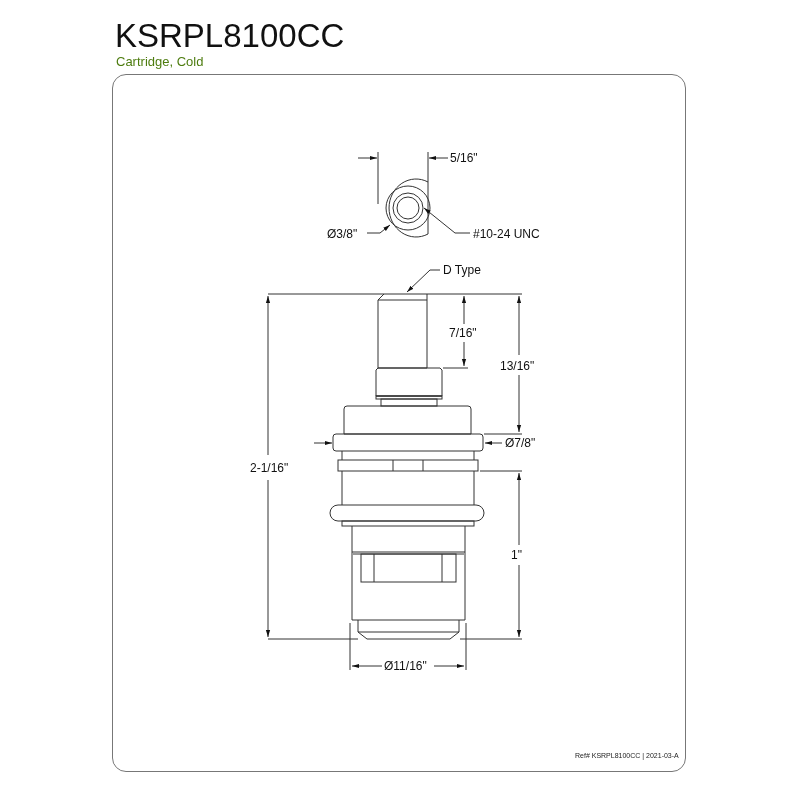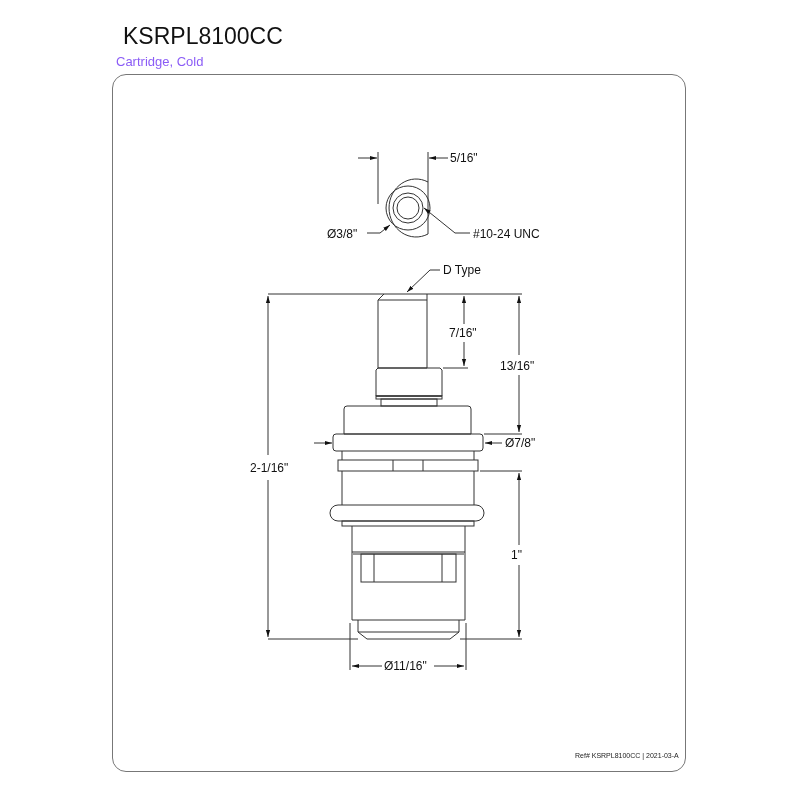--- a/index.html
+++ b/index.html
@@ -1,20 +1,20 @@
 <!DOCTYPE html>
 <html><head>
 <meta charset="utf-8">
 <style>
   html, body { margin: 0; padding: 0; background: #ffffff; }
   body { width: 800px; height: 800px; position: relative; overflow: hidden;
          font-family: "Liberation Sans", sans-serif; color: #111; }
-  .title { position: absolute; left: 123px; top: 18px; font-size: 23px; line-height: 36px;
+  .title { position: absolute; left: 115px; top: 18px; font-size: 33px; line-height: 36px;
            color: #111; letter-spacing: 0px; }
-  .subtitle { position: absolute; left: 116px; top: 54px; font-size: 13px; line-height: 15px; color: #8b5cf6; }
+  .subtitle { position: absolute; left: 116px; top: 54px; font-size: 13px; line-height: 15px; color: #4d7c0f; }
   .frame { position: absolute; left: 112px; top: 74px; width: 574px; height: 698px;
            border: 1.3px solid #777; border-radius: 14px; box-sizing: border-box; }
   svg.drawing { position: absolute; left: 0; top: 0; }
   svg text { font-family: "Liberation Sans", sans-serif; font-size: 12px; fill: #111; }
   .ref { position: absolute; left: 575px; top: 752px; font-size: 7px; color: #222; }
 </style>
 </head>
 <body>
 
 <div class="title">KSRPL8100CC</div>

